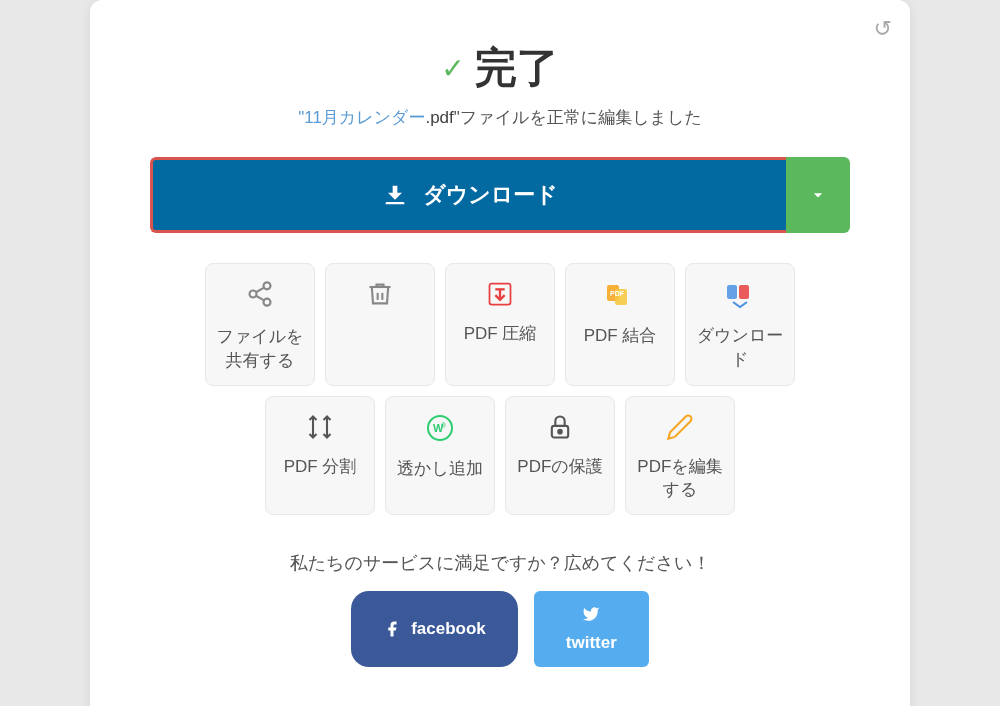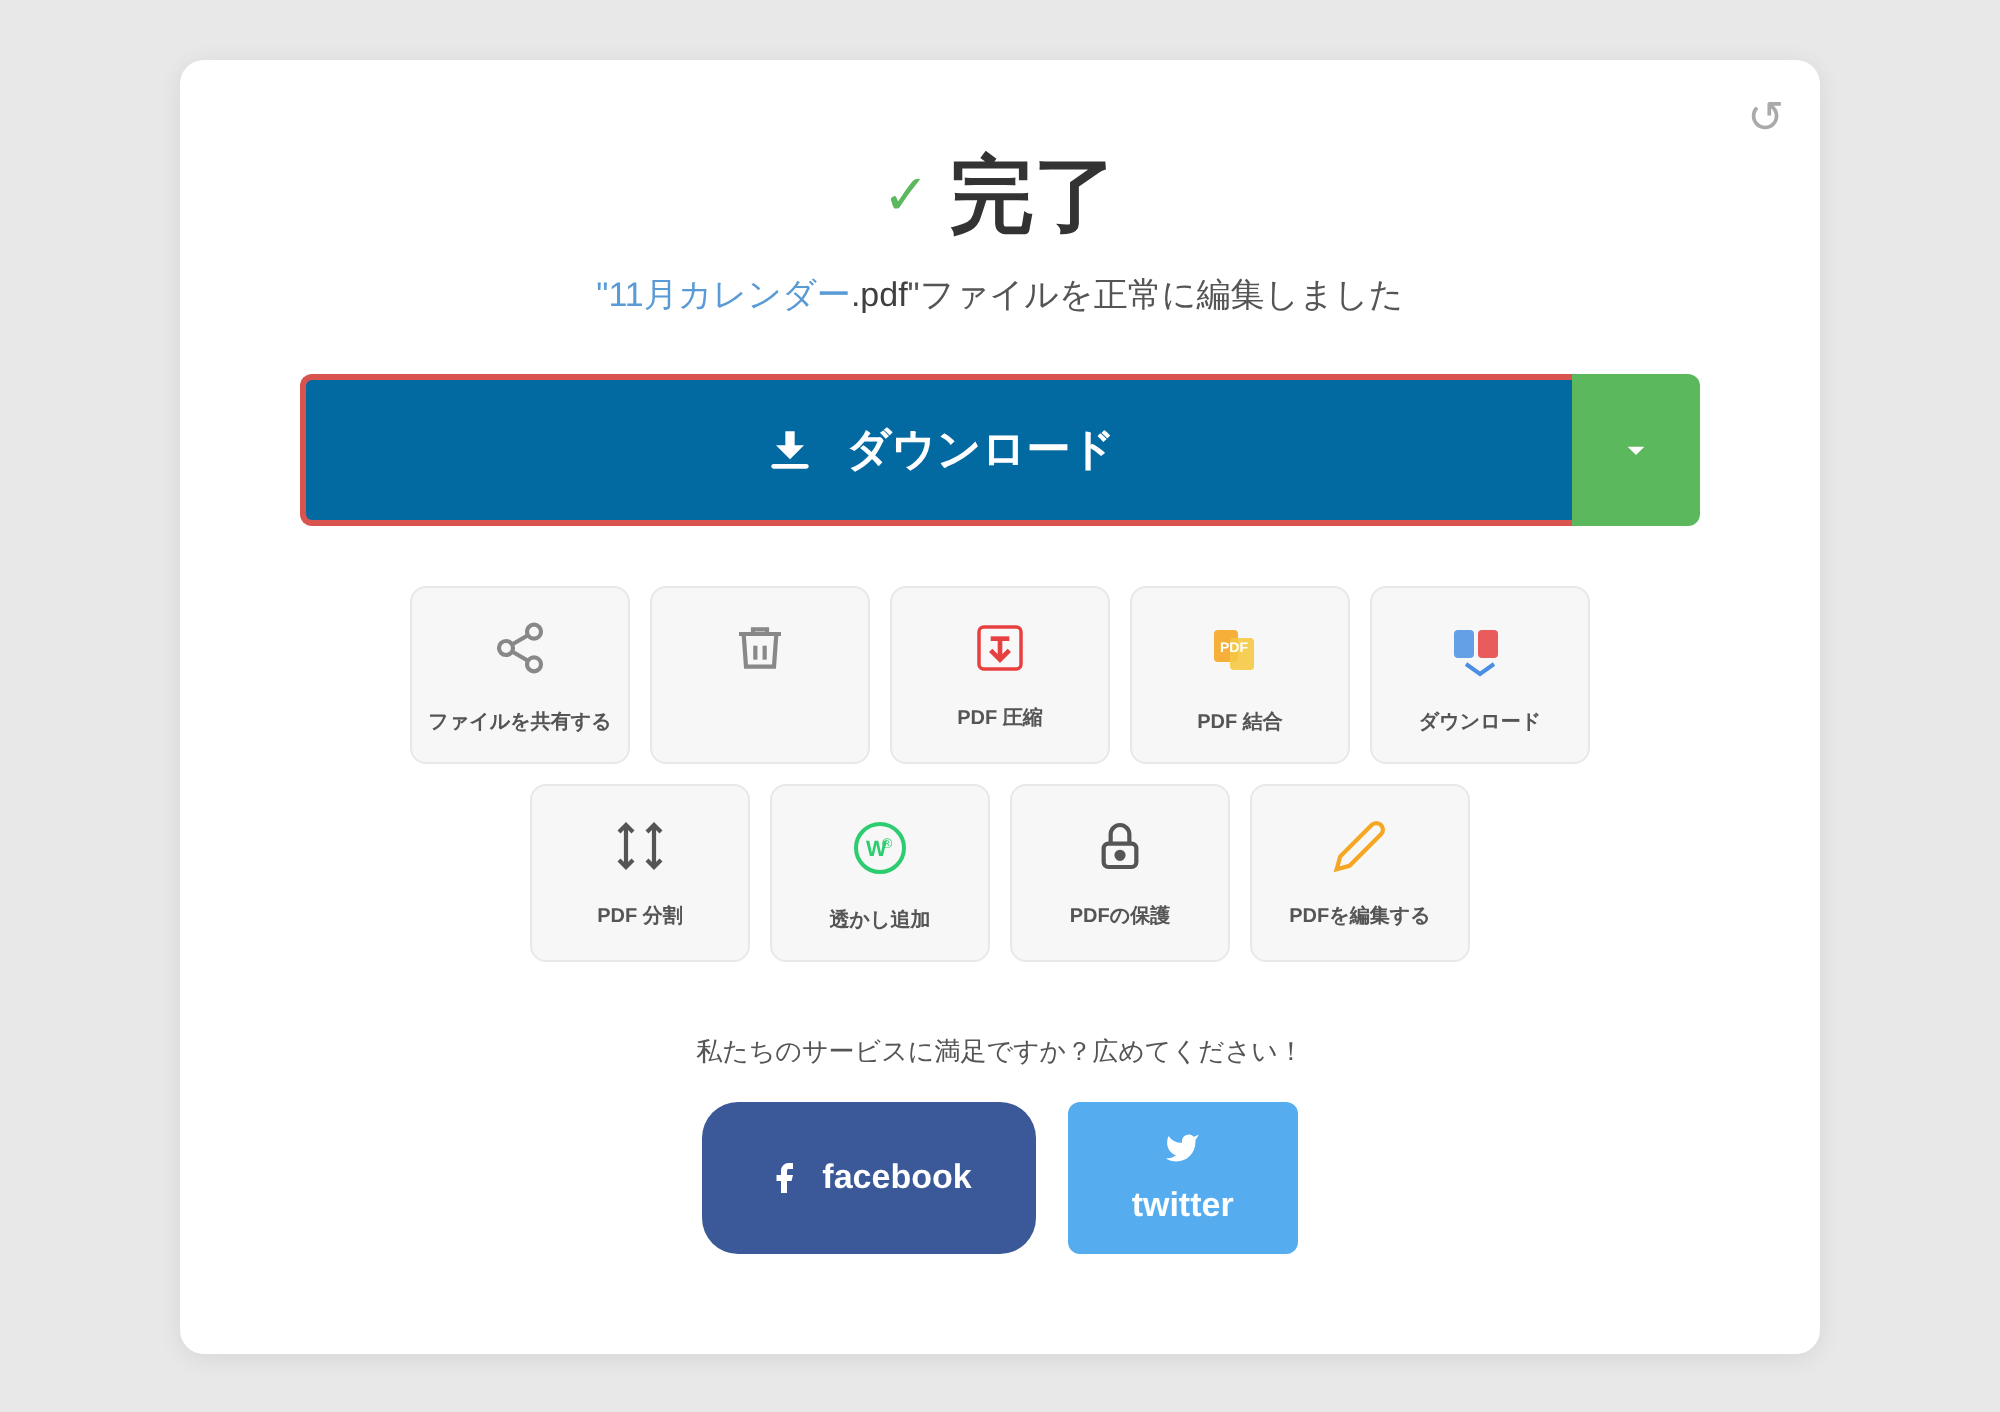--- a/index.html
+++ b/index.html
@@ -108,31 +108,30 @@
       width: 110px;
       padding: 16px 8px 12px;
       display: flex;
       flex-direction: column;
       align-items: center;
       gap: 10px;
       cursor: pointer;
       transition: background 0.15s;
     }
     .tool-label {
-      font-size: 10px;
+      font-size: 17px;
       color: #555;
       text-align: center;
       line-height: 1.4;
-      font-weight: bold;
     }
     .share-area {
       text-align: center;
     }
     .share-text {
-      font-size: 13px;
+      font-size: 18px;
       color: #555;
       margin-bottom: 16px;
     }
     .share-buttons {
       display: flex;
       justify-content: center;
       gap: 16px;
     }
     .fb-btn {
       background: #3b5998;

